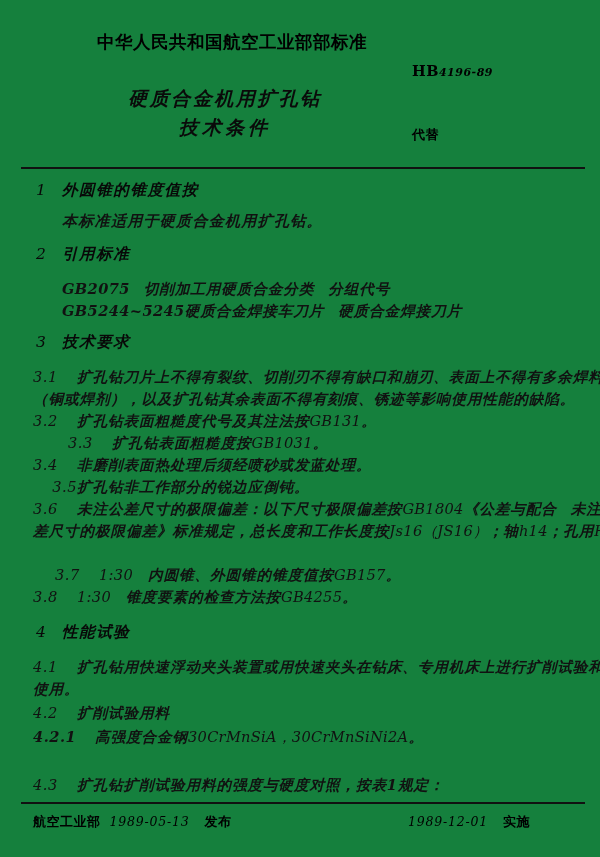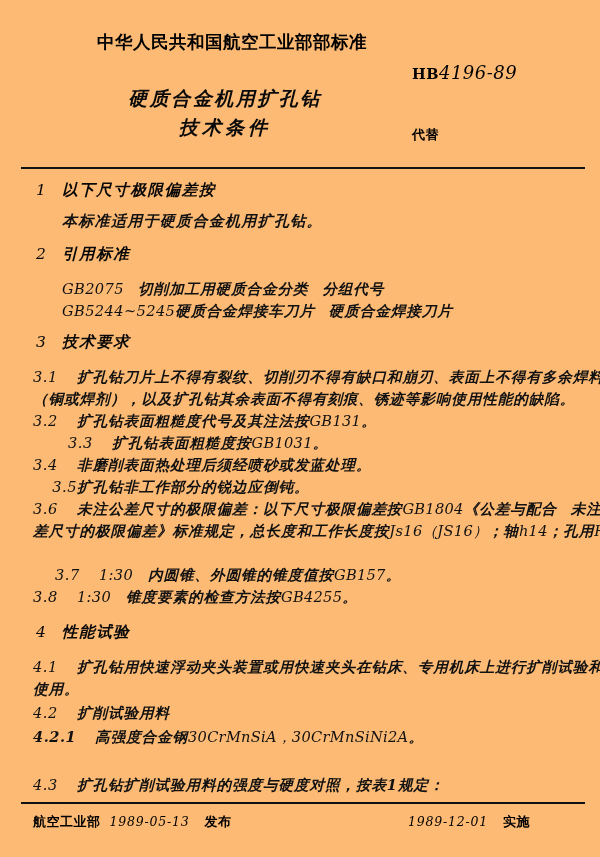--- a/index.html
+++ b/index.html
@@ -12,21 +12,21 @@
     height: 857px;
     position: relative;
     font-family: "DejaVu Sans", sans-serif;
     color: #0d0d0d;
     overflow: hidden;
   }
 
   .page {
     position: absolute;
     inset: 0;
-    background: #fdba74;
+    background: #15803d;
   }
 
   
   .header {
     position: absolute;
     left: 0;
     top: 0;
     width: 600px;
     height: 168px;
   }
@@ -65,22 +65,22 @@
     left: 412px;
     top: 62px;
     font-family: "DejaVu Serif", serif;
     font-size: 14.5px;
     font-weight: bold;
     letter-spacing: 0.5px;
     color: #000;
   }
   .std-number .num {
     font-style: italic;
-    font-weight: normal;
-    font-size: 18px;
+    font-weight: bold;
+    font-size: 11px;
     margin-top: 20px;
   }
   .replaces {
     position: absolute;
     left: 412px;
     top: 110px;
     font-family: "DejaVu Sans", sans-serif;
     font-weight: bold;
     font-size: 13px;
     letter-spacing: 0.5px;
@@ -157,21 +157,21 @@
 
   
   .ref {
     font-size: 14.6px;
     letter-spacing: 0.9px;
     font-weight: bold;
     color: #111;
   }
   .ref .code {
     font-style: italic;
-    font-weight: normal;
+    font-weight: bold;
     letter-spacing: 0.4px;
   }
   .gapsm { display: inline-block; width: 14px; }
 
   
   .code {
     font-style: italic;
     font-weight: normal;
     letter-spacing: 0.3px;
   }
@@ -238,21 +238,21 @@
     </div>
 
     <div class="replaces">代替</div>
   </div>
 
   <div class="rule rule-top"></div>
 
   <div class="body-area">
 
     <div class="clause h1-clause" style="left:36px; top:8px;">
-      <span class="num">1</span><span>以下尺寸极限偏差按</span>
+      <span class="num">1</span><span>外圆锥的锥度值按</span>
     </div>
     <div class="clause para" style="left:62px; top:40px;">本标准适用于硬质合金机用扩孔钻。</div>
 
     <div class="clause h1-clause" style="left:36px; top:72px;">
       <span class="num">2</span><span>引用标准</span>
     </div>
 
     <div class="clause ref" style="left:62px; top:108px;">
       <span class="code">GB2075</span><span class="gapsm"></span><span>切削加工用硬质合金分类</span><span class="gapsm"></span><span>分组代号</span>
     </div>

